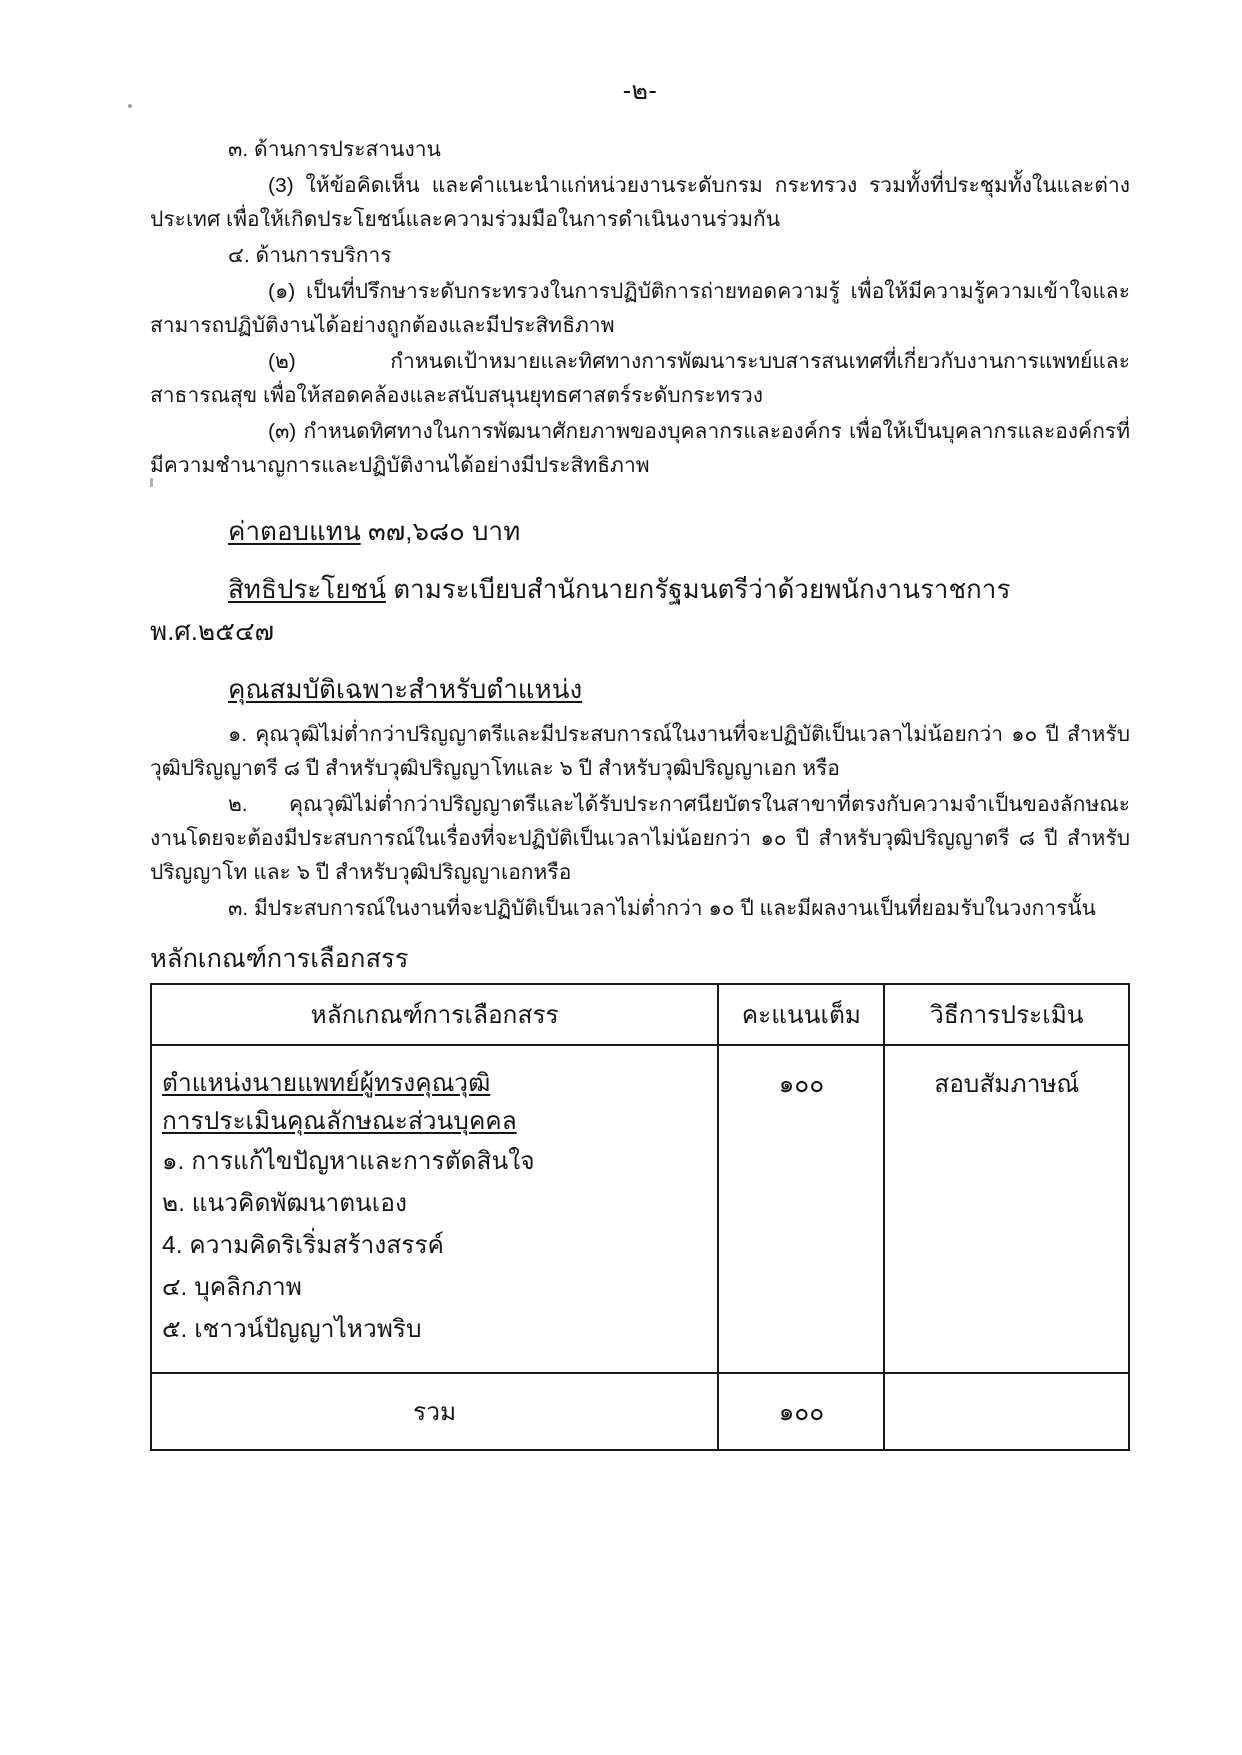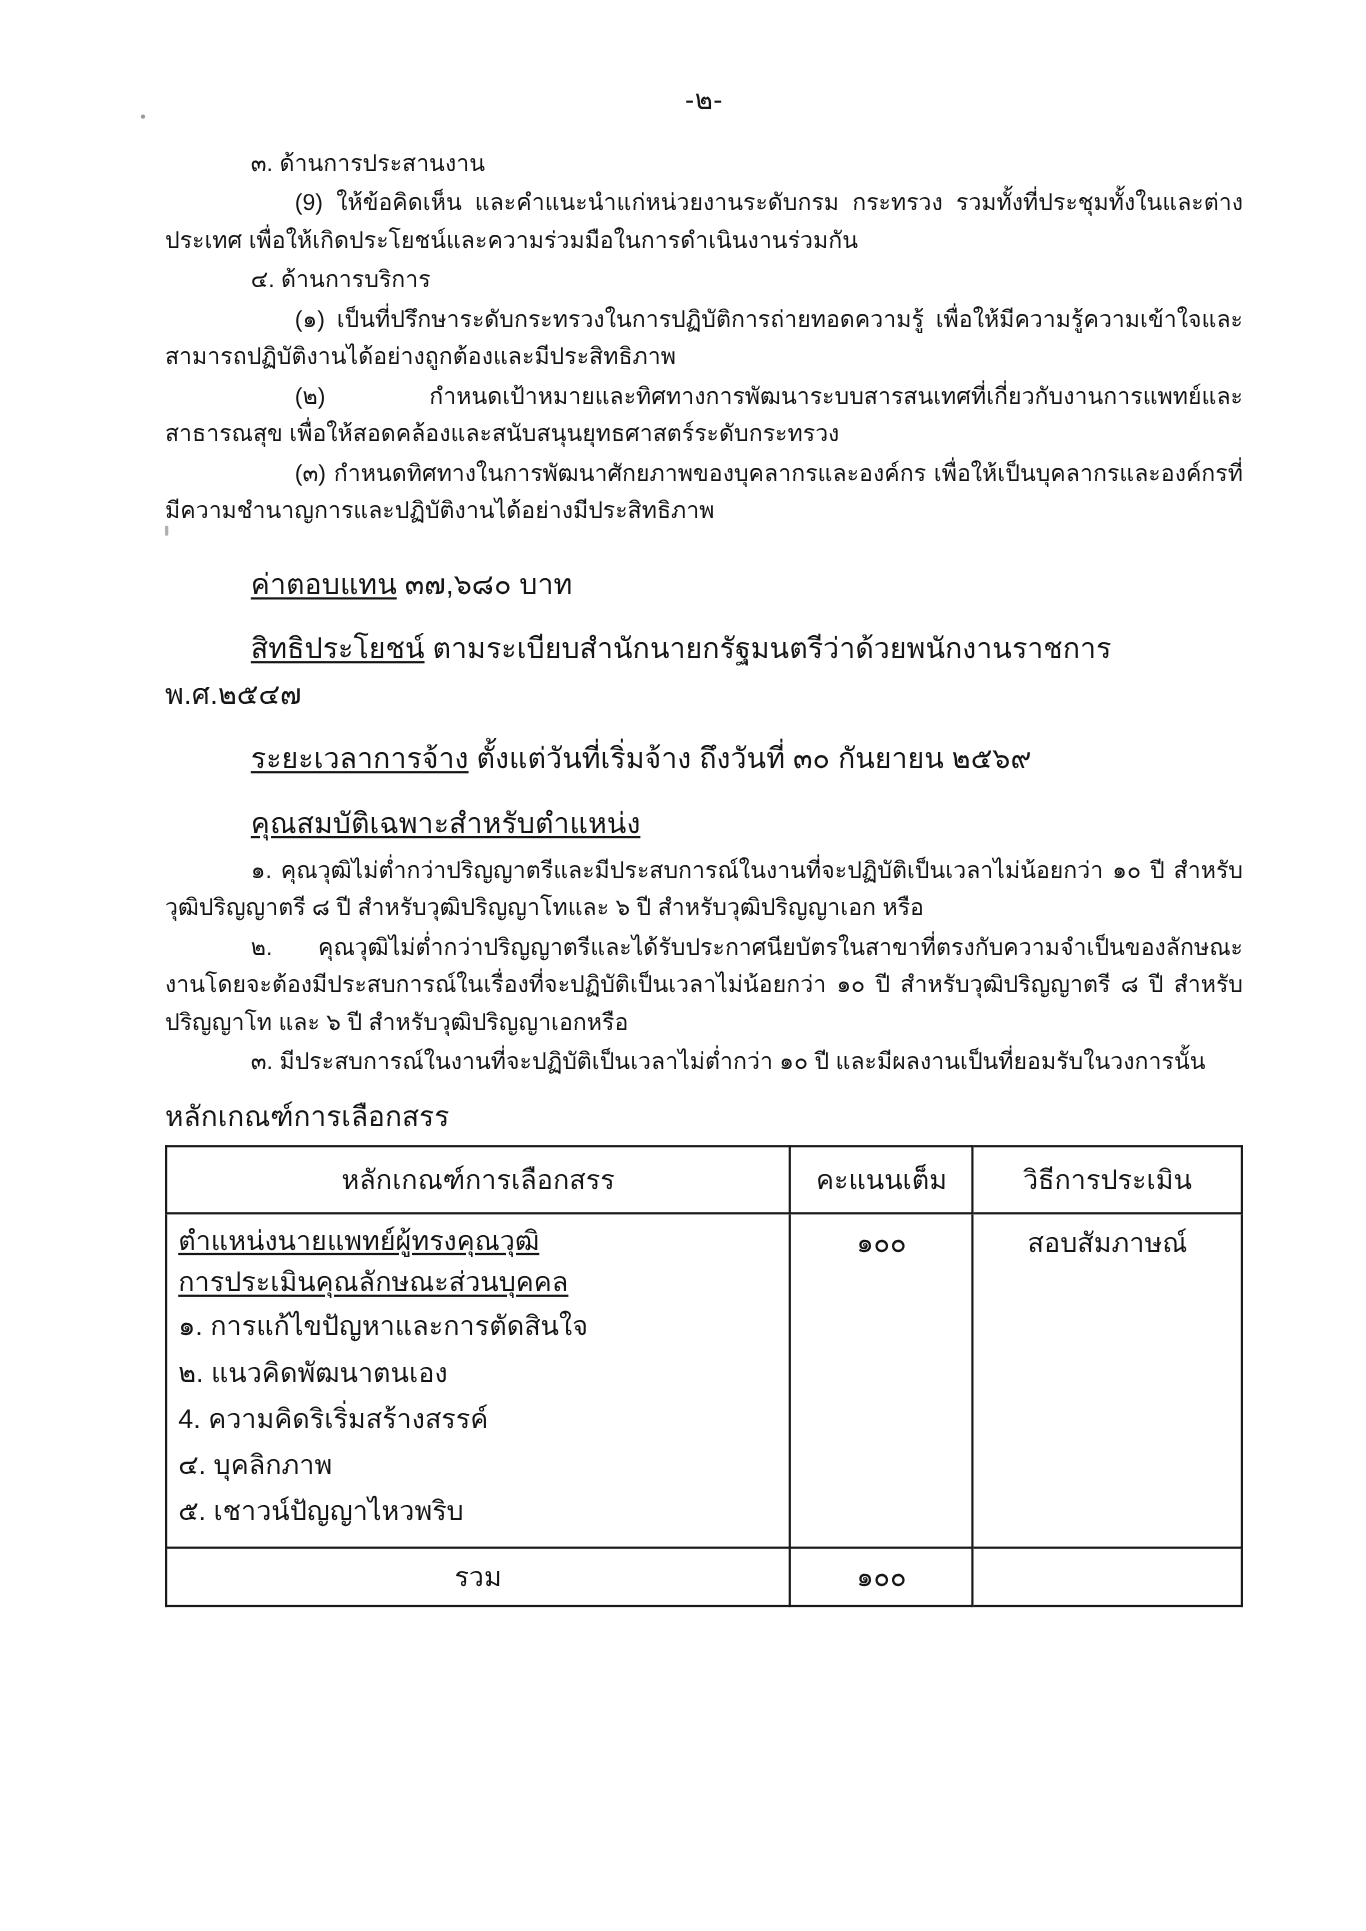--- a/index.html
+++ b/index.html
@@ -54,21 +54,21 @@
     margin: 14px 0 6px 0;
   }
   table.criteria {
     border-collapse: collapse;
     width: 100%;
     table-layout: fixed;
     font-size: 24.5px;
   }
   table.criteria td, table.criteria th {
     border: 2px solid #1a1a1a;
-    padding: 6px 10px;
+    padding: 18px 10px;
     vertical-align: top;
     font-weight: normal;
   }
   table.criteria th {
     text-align: center;
     padding: 10px 6px;
   }
   .col-a { width: 58%; }
   .col-b { width: 17%; }
   .col-c { width: 25%; }
@@ -105,42 +105,38 @@
 <body>
 
 <div class="page">
 
   <div class="speck speck-1"></div>
   <div class="speck speck-2"></div>
 
   <div class="page-number">-๒-</div>
 
   <p class="para indent-1">๓. ด้านการประสานงาน</p>
-  <p class="para indent-2">(9) ให้ข้อคิดเห็น และคำแนะนำแก่หน่วยงานระดับกรม กระทรวง รวมทั้งที่ประชุมทั้งในและต่างประเทศ เพื่อให้เกิดประโยชน์และความร่วมมือในการดำเนินงานร่วมกัน</p>
+  <p class="para indent-2">(3) ให้ข้อคิดเห็น และคำแนะนำแก่หน่วยงานระดับกรม กระทรวง รวมทั้งที่ประชุมทั้งในและต่างประเทศ เพื่อให้เกิดประโยชน์และความร่วมมือในการดำเนินงานร่วมกัน</p>
   <p class="para indent-1">๔. ด้านการบริการ</p>
   <p class="para indent-2">(๑) เป็นที่ปรึกษาระดับกระทรวงในการปฏิบัติการถ่ายทอดความรู้ เพื่อให้มีความรู้ความเข้าใจและสามารถปฏิบัติงานได้อย่างถูกต้องและมีประสิทธิภาพ</p>
   <p class="para indent-2">(๒) กำหนดเป้าหมายและทิศทางการพัฒนาระบบสารสนเทศที่เกี่ยวกับงานการแพทย์และสาธารณสุข เพื่อให้สอดคล้องและสนับสนุนยุทธศาสตร์ระดับกระทรวง</p>
   <p class="para indent-2">(๓) กำหนดทิศทางในการพัฒนาศักยภาพของบุคลากรและองค์กร เพื่อให้เป็นบุคลากรและองค์กรที่มีความชำนาญการและปฏิบัติงานได้อย่างมีประสิทธิภาพ</p>
 
   <div class="gap-small"></div>
 
   <p class="heading-ul indent-1">
     <span class="ul">ค่าตอบแทน</span>
     <span>๓๗,๖๘๐ บาท</span>
   </p>
 
   <p class="heading-ul indent-1">
     <span class="ul">สิทธิประโยชน์</span>
     <span>ตามระเบียบสำนักนายกรัฐมนตรีว่าด้วยพนักงานราชการ พ.ศ.๒๕๔๗</span>
   </p>
 
-  <p class="heading-ul indent-1">
-    <span class="ul">ระยะเวลาการจ้าง</span>
-    <span>ตั้งแต่วันที่เริ่มจ้าง ถึงวันที่ ๓๐ กันยายน ๒๕๖๙</span>
-  </p>
 
   <p class="heading-ul indent-1">
     <span class="ul">คุณสมบัติเฉพาะสำหรับตำแหน่ง</span>
   </p>
 
   <p class="para indent-1">๑. คุณวุฒิไม่ต่ำกว่าปริญญาตรีและมีประสบการณ์ในงานที่จะปฏิบัติเป็นเวลาไม่น้อยกว่า ๑๐ ปี สำหรับวุฒิปริญญาตรี ๘ ปี สำหรับวุฒิปริญญาโทและ ๖ ปี สำหรับวุฒิปริญญาเอก หรือ</p>
   <p class="para indent-1">๒. คุณวุฒิไม่ต่ำกว่าปริญญาตรีและได้รับประกาศนียบัตรในสาขาที่ตรงกับความจำเป็นของลักษณะงานโดยจะต้องมีประสบการณ์ในเรื่องที่จะปฏิบัติเป็นเวลาไม่น้อยกว่า ๑๐ ปี สำหรับวุฒิปริญญาตรี ๘ ปี สำหรับปริญญาโท และ ๖ ปี สำหรับวุฒิปริญญาเอกหรือ</p>
   <p class="para indent-1">๓. มีประสบการณ์ในงานที่จะปฏิบัติเป็นเวลาไม่ต่ำกว่า ๑๐ ปี และมีผลงานเป็นที่ยอมรับในวงการนั้น</p>
 
   <div class="criteria-title">หลักเกณฑ์การเลือกสรร</div>

